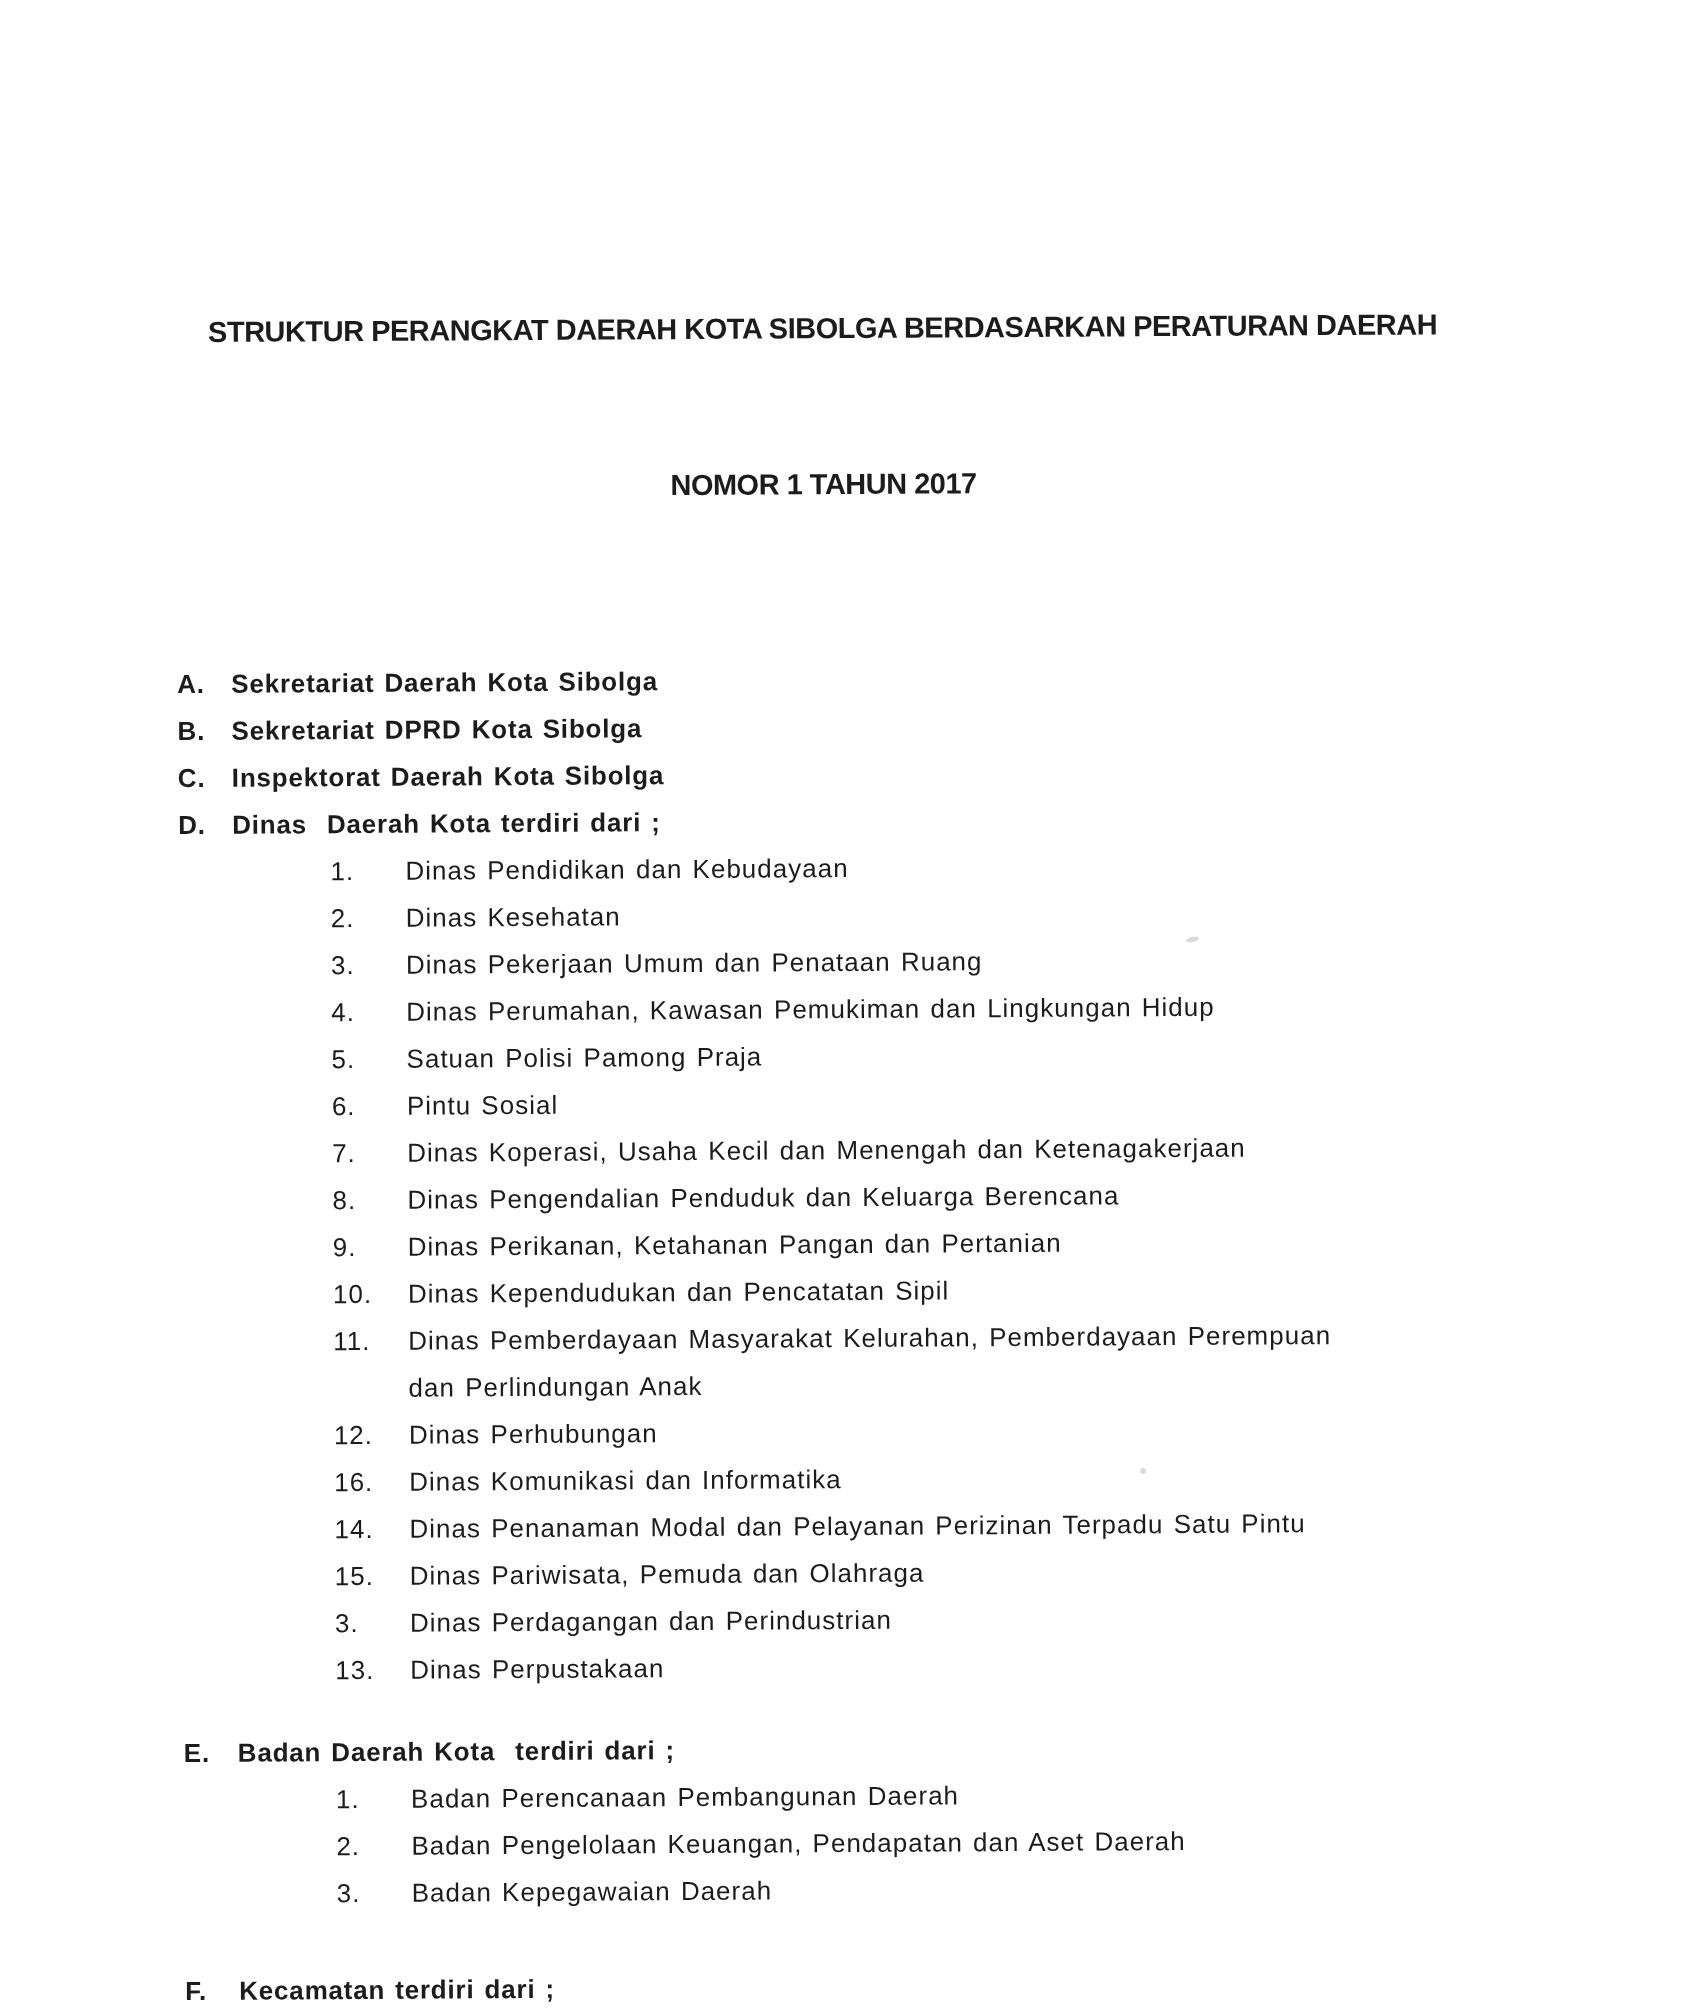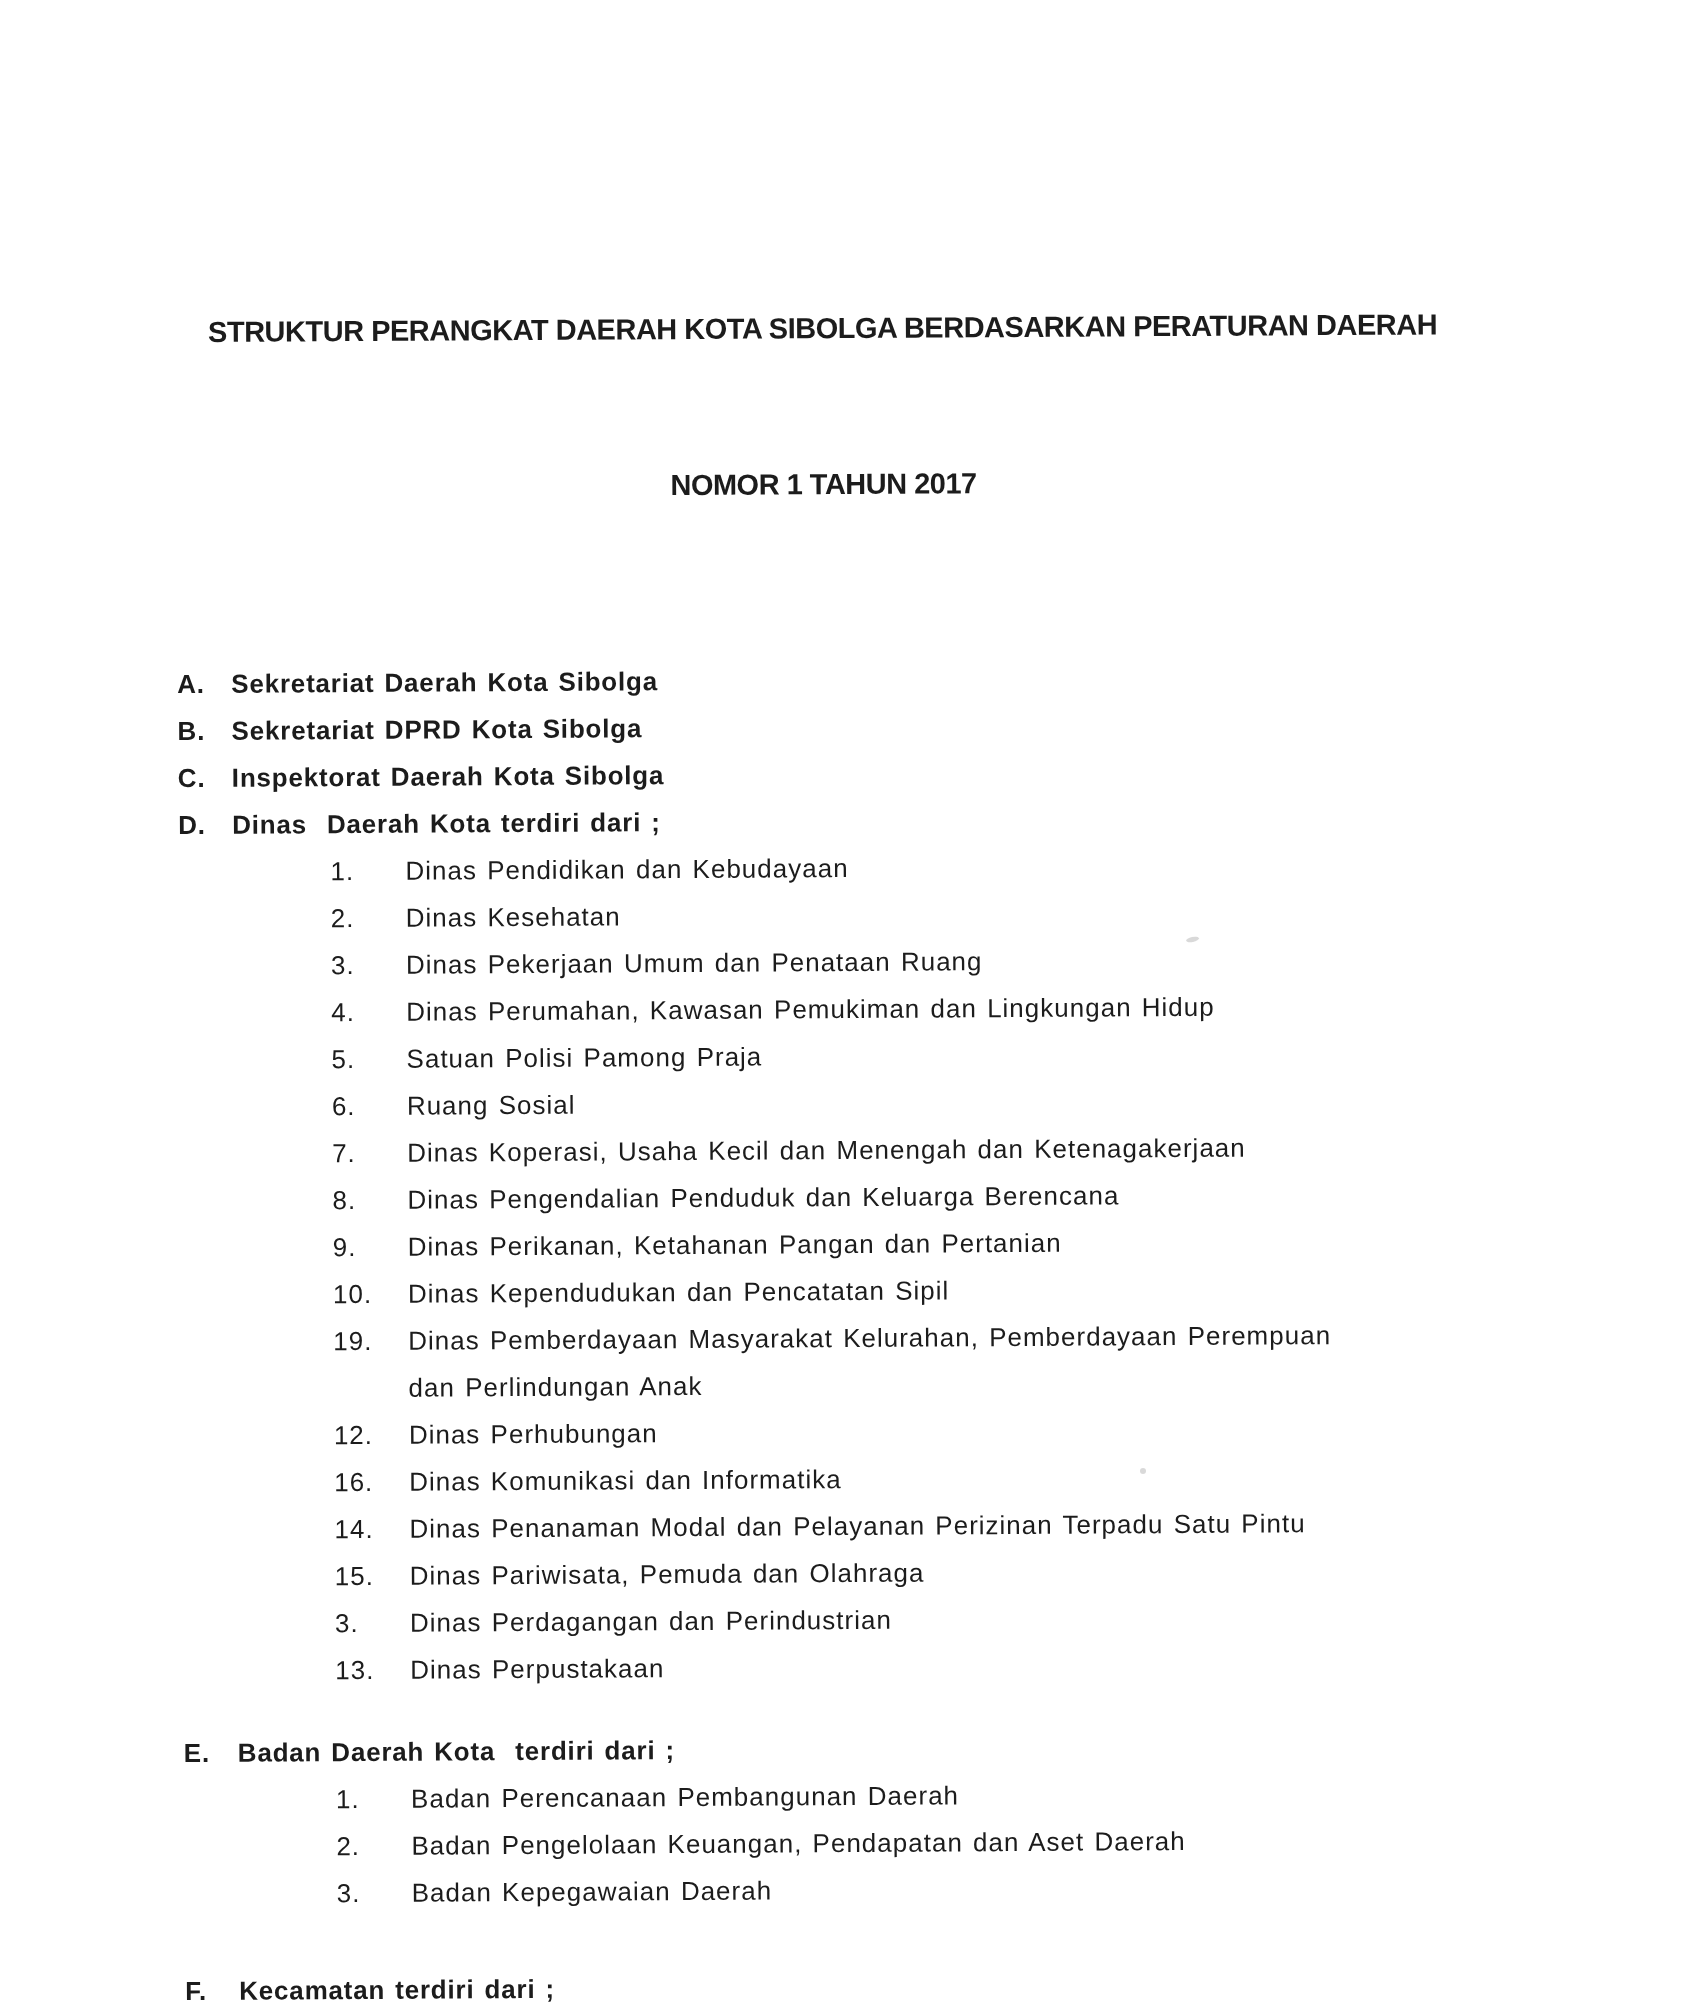--- a/index.html
+++ b/index.html
@@ -115,40 +115,40 @@
         <div class="item">
           <span class="num">4.</span>
           <span class="txt">Dinas Perumahan, Kawasan Pemukiman dan Lingkungan Hidup</span>
         </div>
         <div class="item">
           <span class="num">5.</span>
           <span class="txt">Satuan Polisi Pamong Praja</span>
         </div>
         <div class="item">
           <span class="num">6.</span>
-          <span class="txt">Ruang Sosial</span>
+          <span class="txt">Pintu Sosial</span>
         </div>
         <div class="item">
           <span class="num">7.</span>
           <span class="txt">Dinas Koperasi, Usaha Kecil dan Menengah dan Ketenagakerjaan</span>
         </div>
         <div class="item">
           <span class="num">8.</span>
           <span class="txt">Dinas Pengendalian Penduduk dan Keluarga Berencana</span>
         </div>
         <div class="item">
           <span class="num">9.</span>
           <span class="txt">Dinas Perikanan, Ketahanan Pangan dan Pertanian</span>
         </div>
         <div class="item">
           <span class="num">10.</span>
           <span class="txt">Dinas Kependudukan dan Pencatatan Sipil</span>
         </div>
         <div class="item">
-          <span class="num">19.</span>
+          <span class="num">11.</span>
           <span class="txt">Dinas Pemberdayaan Masyarakat Kelurahan, Pemberdayaan Perempuan dan Perlindungan Anak</span>
         </div>
         <div class="item">
           <span class="num">12.</span>
           <span class="txt">Dinas Perhubungan</span>
         </div>
         <div class="item">
           <span class="num">16.</span>
           <span class="txt">Dinas Komunikasi dan Informatika</span>
         </div>

